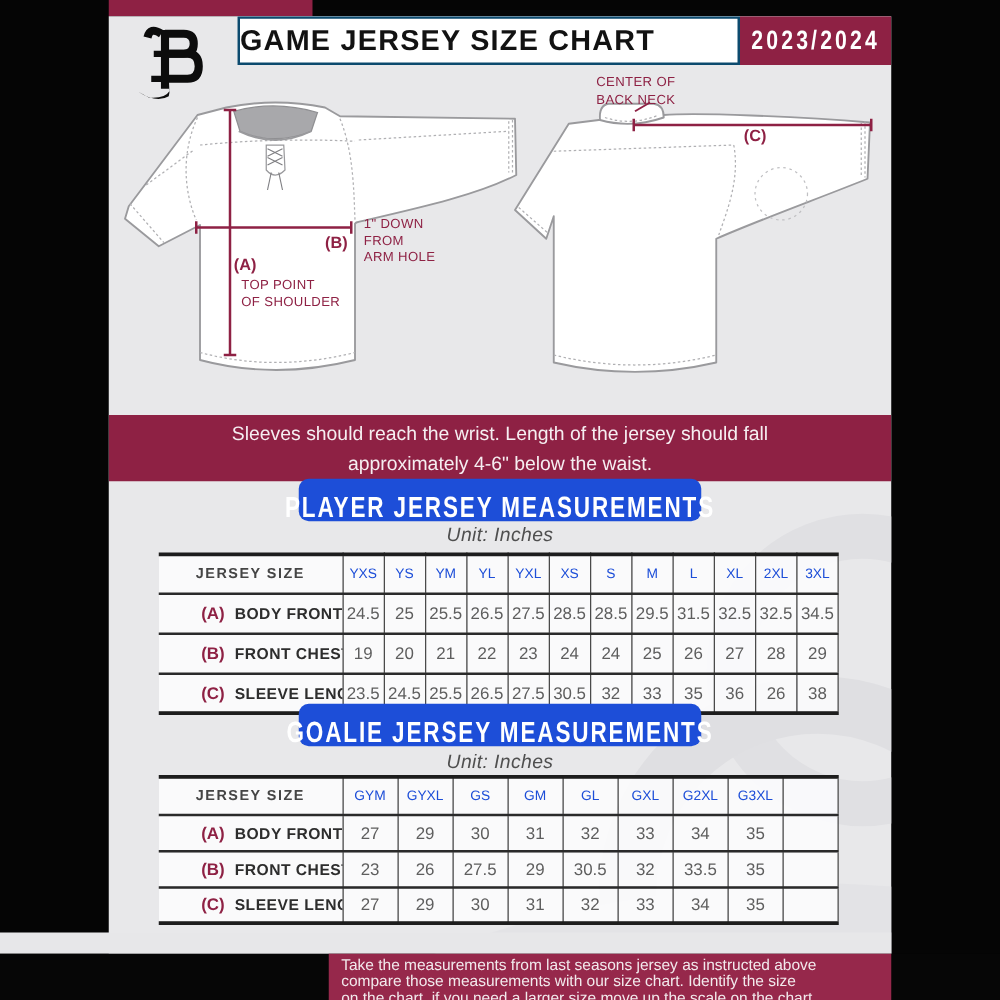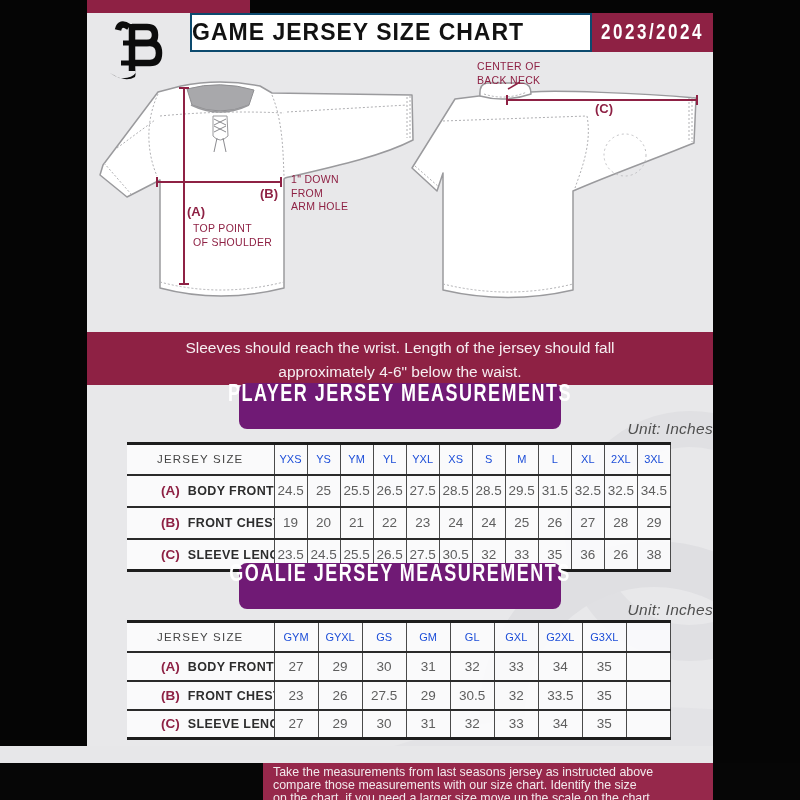--- a/index.html
+++ b/index.html
@@ -32,39 +32,39 @@
   
   .mlabel{position:absolute;font-weight:bold;font-size:13px;color:#8e2144;z-index:2;}
   .mnote{position:absolute;font-size:10.5px;line-height:13.5px;color:#8e2144;
     letter-spacing:.3px;z-index:2;white-space:nowrap;}
 
   
   .notice{position:absolute;left:0;top:319px;width:626px;height:53px;background:#8e2144;
     color:#f6eef1;text-align:center;font-size:15.5px;line-height:24px;padding-top:4px;z-index:2;}
 
   
-  .pill{position:absolute;left:50%;transform:translateX(-50%);width:322px;height:46px;background:#701a75;
-    border-radius:8px;display:flex;align-items:flex-start;justify-content:center;z-index:2;}
+  .pill{position:absolute;left:50%;transform:translateX(-50%);width:322px;height:34px;background:#1d4ed8;
+    border-radius:8px;display:flex;align-items:flex-end;justify-content:center;z-index:2;}
   .pill span{display:inline-block;color:#fff;font-weight:bold;font-size:18px;letter-spacing:1.5px;
     transform:scaleY(1.3);white-space:nowrap;}
-  .unit{position:absolute;left:0;width:626px;text-align:right;font-style:italic;font-size:15.5px;
+  .unit{position:absolute;left:0;width:626px;text-align:center;font-style:italic;font-size:15.5px;
     color:#4f4f4f;z-index:2;letter-spacing:.3px;}
 
   
   table.mtable{position:absolute;left:40px;border-collapse:collapse;table-layout:fixed;width:544px;z-index:2;}
   .mtable col.label-col{width:147px;}
   .mtable th,.mtable td{border-left:1px solid #4a4a4a;background:rgba(252,252,253,0.9);
     text-align:center;padding:0;overflow:hidden;}
   .mtable th:first-child,.mtable td:first-child{border-left:none;}
   .mtable th:last-child,.mtable td:last-child{border-right:1px solid #4a4a4a;}
   .mtable thead tr{border-top:3px solid #1d1d1d;border-bottom:2.5px solid #2a2a2a;}
   .mtable tbody tr{border-bottom:2.5px solid #2a2a2a;}
   .mtable tbody tr:last-child{border-bottom:3px solid #1d1d1d;}
   .mtable th{font-size:11px;font-weight:normal;color:#1d4ed8;}
-  .mtable th.hlabel{font-size:11.5px;font-weight:normal;color:#454545;letter-spacing:1.2px;}
+  .mtable th.hlabel{font-size:11.5px;font-weight:bold;color:#454545;letter-spacing:1.2px;}
   .mtable td{font-size:13.5px;color:#5e5e5e;}
   .mtable td.rlabel{text-align:left;padding-left:34px;white-space:nowrap;}
   .mtable td.rlabel .key{color:#8e2144;font-size:13.5px;font-weight:bold;margin-right:8px;}
   .mtable td.rlabel .rl{color:#2d2d2d;font-size:12.5px;font-weight:bold;letter-spacing:.4px;}
   #player-table{top:429px;}
   #player-table th{height:31px;}
   #player-table td{height:32px;}
   #goalie-table{top:607px;}
   #goalie-table th{height:30px;}
   #goalie-table td{height:29px;}

